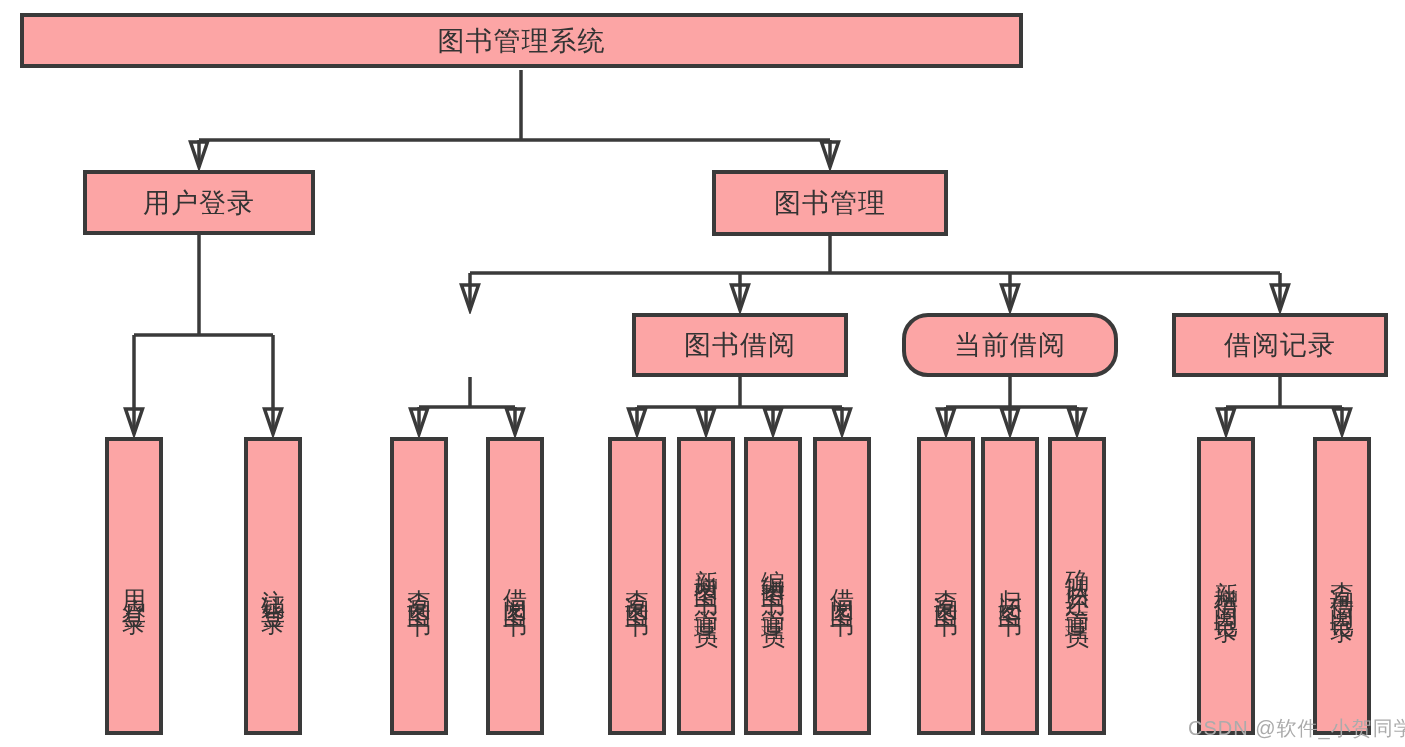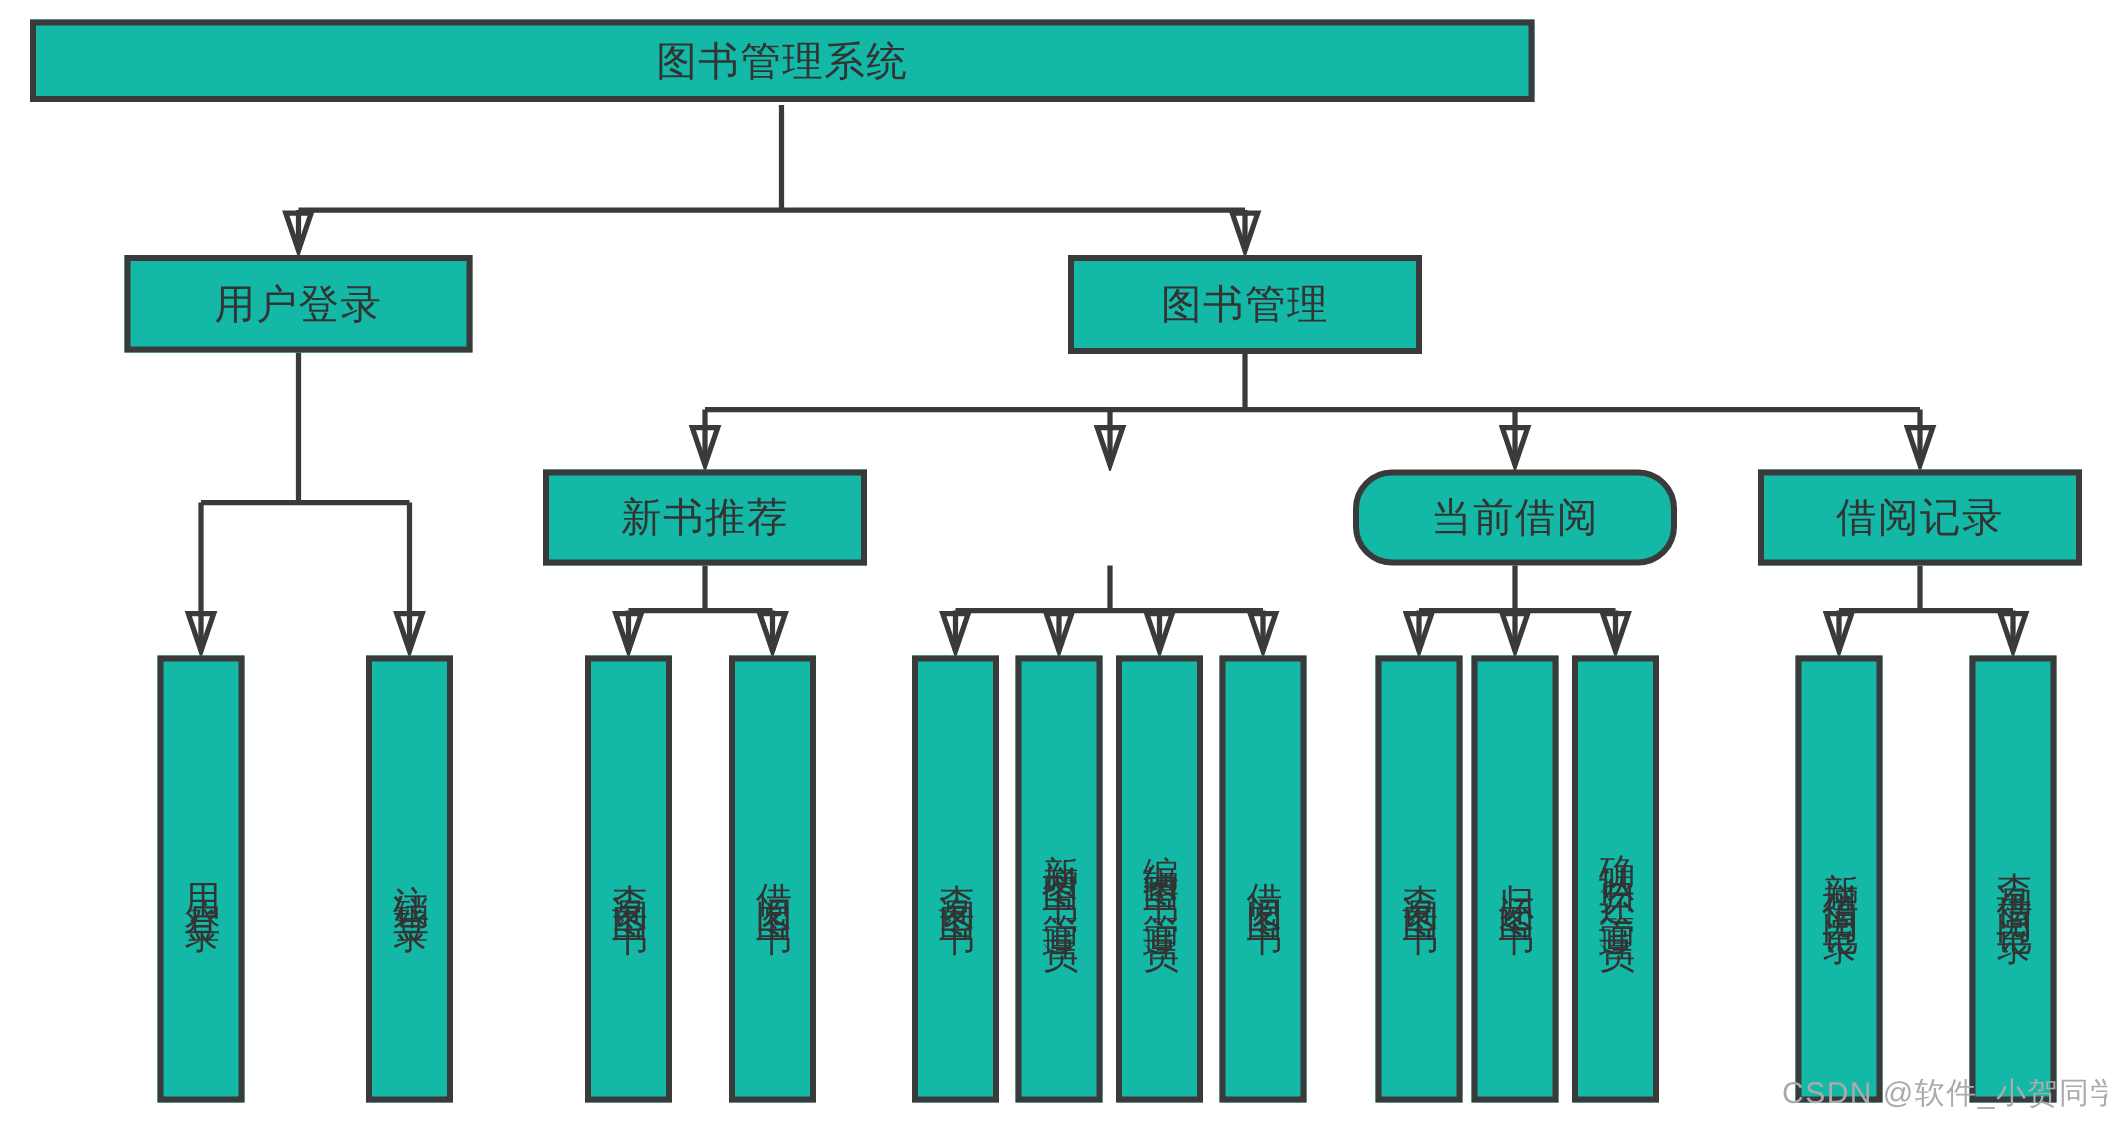--- a/index.html
+++ b/index.html
@@ -6,21 +6,21 @@
   .canvas {
     position:relative;
     width:1405px; height:747px;
     background:#ffffff;
     font-family:"Liberation Sans", sans-serif;
     overflow:hidden;
   }
   .node {
     position:absolute;
     box-sizing:border-box;
-    background:#14b8a6;
+    background:#fca5a5;
     border:4px solid #3a3a3a;
     display:flex;
     align-items:center;
     justify-content:center;
     color:#333333;
   }
   .h-node { font-size:27px; letter-spacing:1px; white-space:nowrap; }
   .v-node {
     writing-mode:vertical-rl;
     text-orientation:mixed;
@@ -117,21 +117,21 @@
       <path d="M1226,407 L1226,434" marker-end="url(#arrow)"></path>
       <path d="M1342,407 L1342,434" marker-end="url(#arrow)"></path>
     </g>
   </svg>
 
   <div class="node h-node root-node">图书管理系统</div>
 
   <div class="node h-node l2-login">用户登录</div>
   <div class="node h-node l2-mgmt">图书管理</div>
 
-  <div class="node h-node l3 l3-rec">新书推荐</div>
+  <div class="node h-node l3 l3-borrow">图书借阅</div>
   <div class="node h-node l3 l3-current">当前借阅</div>
   <div class="node h-node l3 l3-records">借阅记录</div>
 
   <div class="node v-node leaf" style="left:105px;">用户登录</div>
   <div class="node v-node leaf" style="left:244px;">注销登录</div>
 
   <div class="node v-node leaf" style="left:390px;">查询图书</div>
   <div class="node v-node leaf" style="left:486px;">借阅图书</div>
 
   <div class="node v-node leaf" style="left:608px;">查询图书</div>

